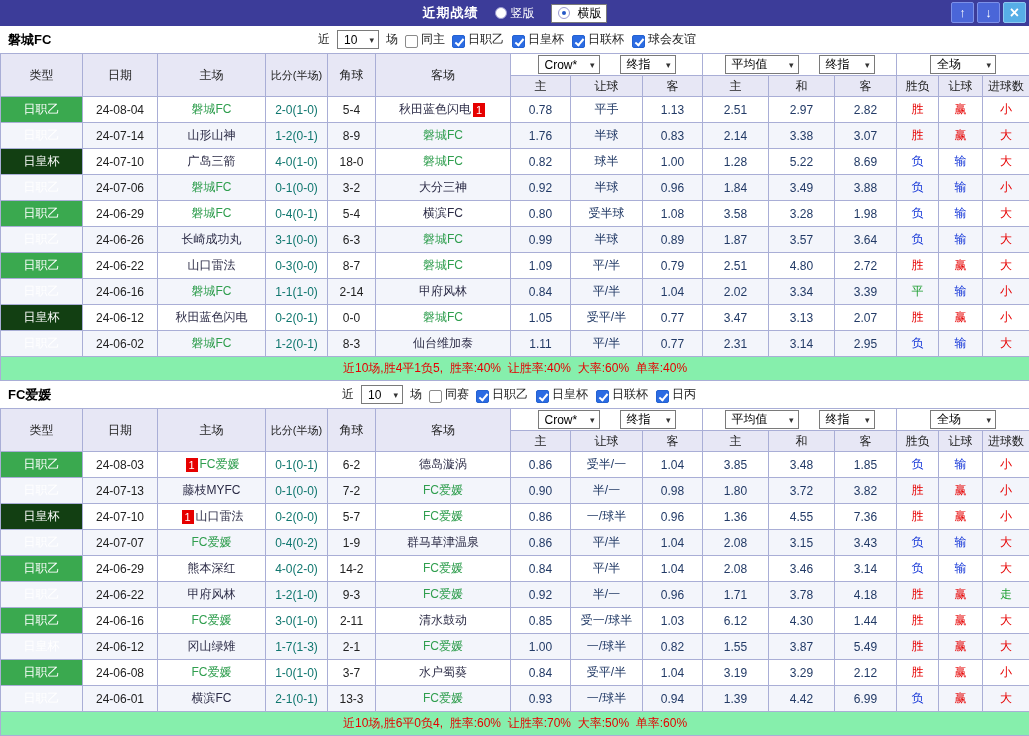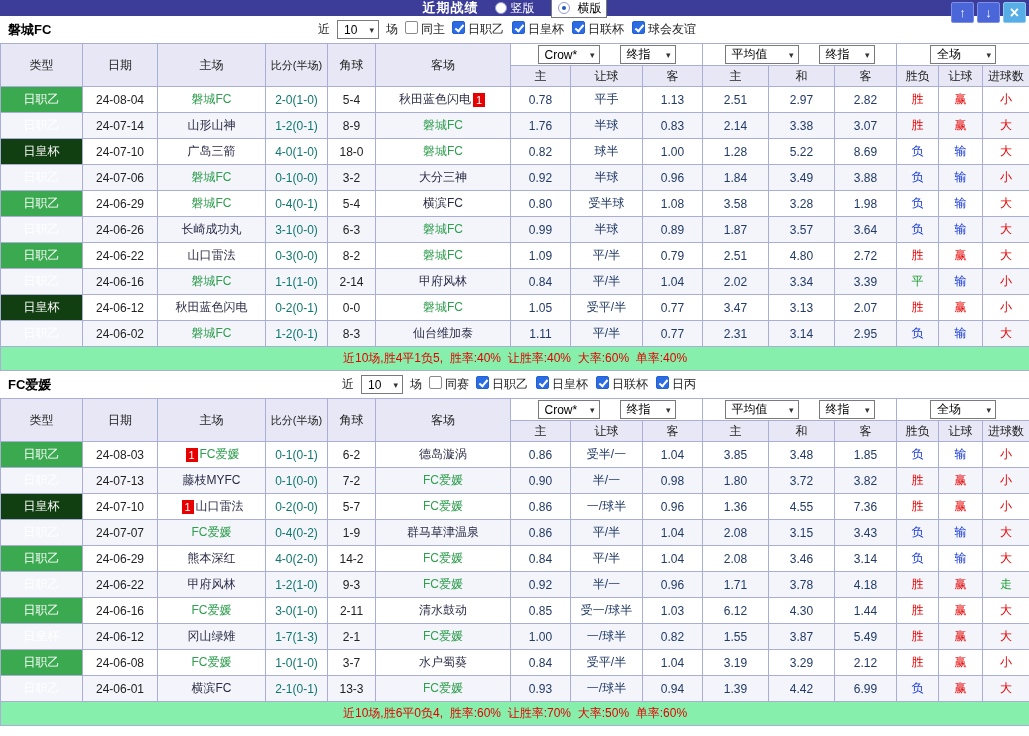--- a/index.html
+++ b/index.html
@@ -1,35 +1,35 @@
 <!DOCTYPE html>
 <html><head>
 <meta charset="utf-8">
 <style>
   *{box-sizing:border-box;margin:0;padding:0}
   html,body{width:1029px;background:#fff}
   body{height:736px;overflow:hidden;font-family:"Liberation Sans","DejaVu Sans",sans-serif;font-size:12px;color:#222}
 
   
-  .titlebar{height:16px;background:#3c3c99;position:relative;display:flex;align-items:center;color:#fff}
+  .titlebar{height:26px;background:#3c3c99;position:relative;display:flex;align-items:center;color:#fff}
   .tb-center{flex:1;display:flex;justify-content:center;align-items:center;gap:16px}
   .tb-title{font-weight:700;font-size:13px;letter-spacing:1px}
   .radio{display:inline-flex;align-items:center;gap:4px;cursor:pointer}
   .rb{width:12px;height:12px;border-radius:50%;background:#fff;border:1px solid #9a9ad0;position:relative;display:inline-block}
   .radio.sel .rb::after{content:"";position:absolute;left:3px;top:3px;width:4px;height:4px;border-radius:50%;background:#2558c7}
   .tb-btns{position:absolute;right:3px;top:2px;display:flex;gap:3px}
   .tb-btn{width:23px;height:21px;display:flex;align-items:center;justify-content:center;font-size:13px;font-weight:700;color:#fff;cursor:pointer;border-radius:2px}
   .tb-btn.nav{background:#4a66d8;border:1px solid #7c90e8}
   .tb-btn.x{background:#57aee6;border:1px solid #8cc8f0;font-size:16px}
 
   
   .sec-head{height:27px;display:flex;align-items:center;padding:0 8px;background:#fff}
   .team-name{font-weight:700;font-size:13px;color:#000}
   .filters{margin-left:auto;margin-right:325px;display:flex;align-items:center;gap:7px;white-space:nowrap;color:#222}
-  .cbwrap{display:inline-flex;align-items:flex-start;gap:3px;cursor:pointer}
+  .cbwrap{display:inline-flex;align-items:flex-end;gap:3px;cursor:pointer}
   .cb{width:13px;height:13px;border:1px solid #8a8a8a;border-radius:2px;background:#fff;display:inline-block;position:relative}
   .cb.on{background:#2b6be3;border-color:#2361d1}
   .cb.on::after{content:"";position:absolute;left:4px;top:1px;width:3px;height:7px;border:solid #fff;border-width:0 2px 2px 0;transform:rotate(40deg)}
   .leagues{display:inline-flex;gap:8px}
   .sel{display:inline-flex;align-items:center;justify-content:space-between;height:19px;border:1px solid #7a7a7a;background:#fff;color:#000;padding:0 4px 0 6px;gap:8px;cursor:pointer}
   .sel .arr{font-size:9px;color:#333}
   .count-sel{min-width:42px}
   .w-book{min-width:62px}.w-time{min-width:56px}.w-avg{min-width:74px}.w-scope{min-width:66px}
 
   
@@ -289,21 +289,21 @@
             <td class="odds">3.64</td>
             <td class="c-b">负</td>
             <td class="c-b">输</td>
             <td class="c-r">大</td>
           </tr>
           <tr>
             <td class="t-lg">日职乙</td>
             <td>24-06-22</td>
             <td class="teamcell"><span class="opp">山口雷法</span></td>
             <td class="score">0-3(0-0)</td>
-            <td>8-2</td>
+            <td>8-7</td>
             <td class="teamcell"><span class="focal">磐城FC</span></td>
             <td class="odds">1.09</td>
             <td class="odds">平/半</td>
             <td class="odds">0.79</td>
             <td class="odds">2.51</td>
             <td class="odds">4.80</td>
             <td class="odds">2.72</td>
             <td class="c-r">胜</td>
             <td class="c-r">赢</td>
             <td class="c-r">大</td>

